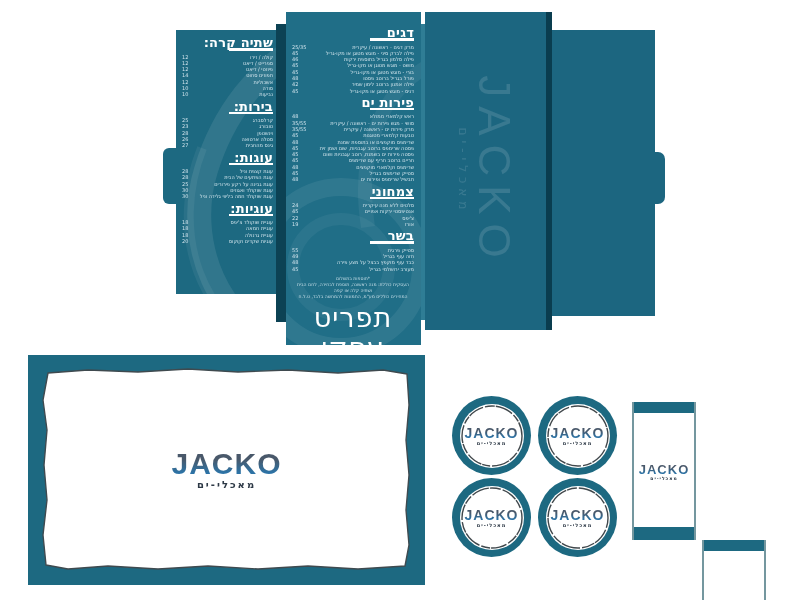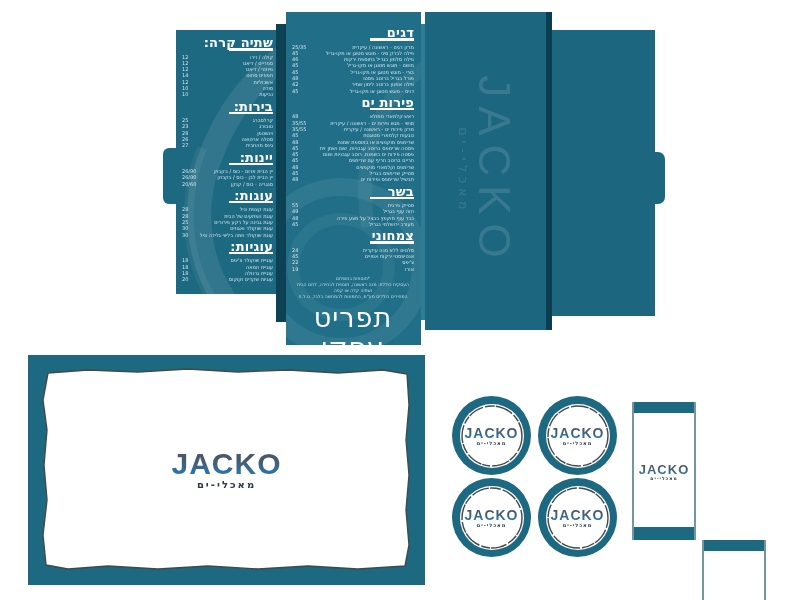--- a/index.html
+++ b/index.html
@@ -122,35 +122,20 @@
         <div class="row">
           <span class="pr">26</span>
           <span class="nm">סטלה ארטואה</span>
         </div>
         <div class="row">
           <span class="pr">27</span>
           <span class="nm">גינס מהחבית</span>
         </div>
       </div>
       <div class="sec">
-        <div class="sec-head">יינות:<div class="sec-bar"></div></div>
-        <div class="row">
-          <span class="pr">26/90</span>
-          <span class="nm">יין הבית אדום - כוס / בקבוק</span>
-        </div>
-        <div class="row">
-          <span class="pr">26/90</span>
-          <span class="nm">יין הבית לבן - כוס / בקבוק</span>
-        </div>
-        <div class="row">
-          <span class="pr">20/60</span>
-          <span class="nm">סנגריה - כוס / קנקן</span>
-        </div>
-      </div>
-      <div class="sec">
         <div class="sec-head">עוגות:<div class="sec-bar"></div></div>
         <div class="row">
           <span class="pr">28</span>
           <span class="nm">עוגת קצפת וניל</span>
         </div>
         <div class="row">
           <span class="pr">28</span>
           <span class="nm">עוגת הפתעים של הבית</span>
         </div>
         <div class="row">
@@ -274,55 +259,55 @@
           <div class="row">
             <span class="pr">45</span>
             <span class="nm">סטייק שרימפס בגריל</span>
           </div>
           <div class="row">
             <span class="pr">48</span>
             <span class="nm">תבשיל שרימפס ופירות ים</span>
           </div>
         </div>
         <div class="sec">
+          <div class="sec-head">צמחוני<div class="sec-bar"></div></div>
+          <div class="row">
+            <span class="pr">24</span>
+            <span class="nm">סלטים ללא מנה עיקרית</span>
+          </div>
+          <div class="row">
+            <span class="pr">45</span>
+            <span class="nm">אנטיפסטי ירקות אפויים</span>
+          </div>
+          <div class="row">
+            <span class="pr">22</span>
+            <span class="nm">צ'יפס</span>
+          </div>
+          <div class="row">
+            <span class="pr">19</span>
+            <span class="nm">אורז</span>
+          </div>
+        </div>
+        <div class="sec">
           <div class="sec-head">בשר<div class="sec-bar"></div></div>
           <div class="row">
             <span class="pr">55</span>
             <span class="nm">סטייק פרגית</span>
           </div>
           <div class="row">
             <span class="pr">49</span>
             <span class="nm">חזה עוף בגריל</span>
           </div>
           <div class="row">
             <span class="pr">48</span>
             <span class="nm">כבד עוף מוקפץ בבצל על מצע פירה</span>
           </div>
           <div class="row">
             <span class="pr">45</span>
             <span class="nm">מעורב ירושלמי בגריל</span>
-          </div>
-        </div>
-        <div class="sec">
-          <div class="sec-head">צמחוני<div class="sec-bar"></div></div>
-          <div class="row">
-            <span class="pr">24</span>
-            <span class="nm">סלטים ללא מנה עיקרית</span>
-          </div>
-          <div class="row">
-            <span class="pr">45</span>
-            <span class="nm">אנטיפסטי ירקות אפויים</span>
-          </div>
-          <div class="row">
-            <span class="pr">22</span>
-            <span class="nm">צ'יפס</span>
-          </div>
-          <div class="row">
-            <span class="pr">19</span>
-            <span class="nm">אורז</span>
           </div>
         </div>
       </div>
     <div class="notes">
       <div>*תוספות בתשלום</div>
       <div>העסקית כוללת: מנה ראשונה, תוספת לבחירה, לחם הבית ושתיה קלה או קפה</div>
       <div>המחירים כוללים מע"מ, התמונות להמחשה בלבד, ט.ל.ח</div>
     </div>
     <div class="biz-title">תפריט עסקי</div>
   </div>

